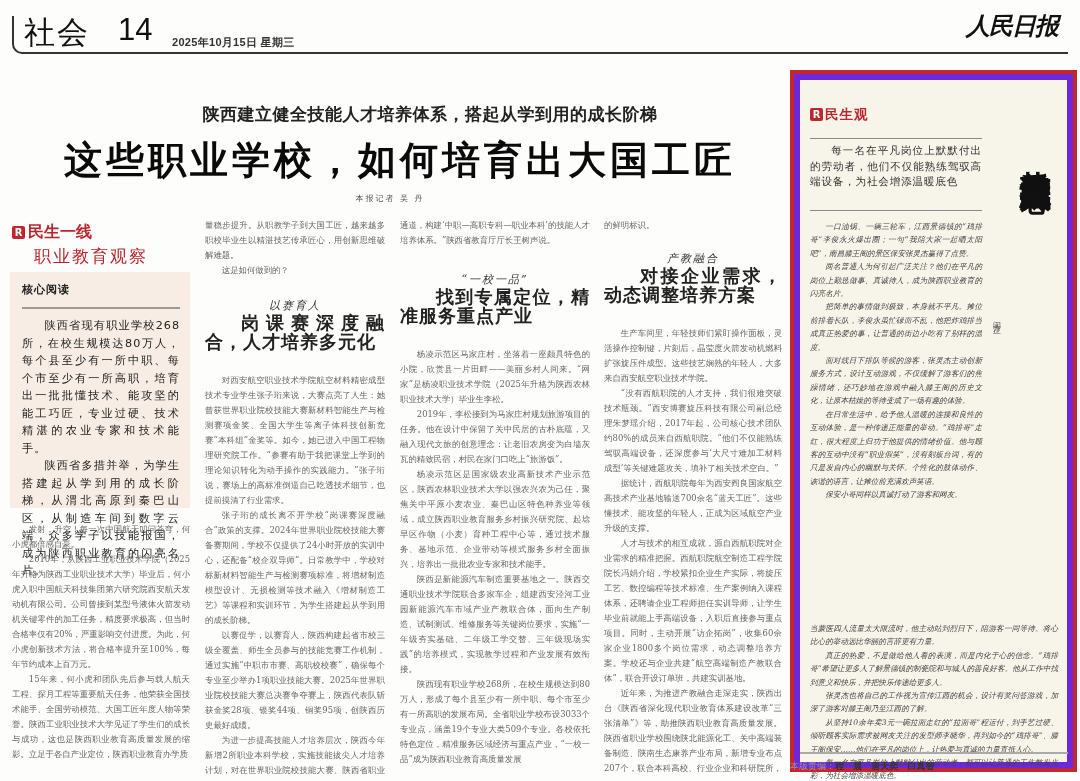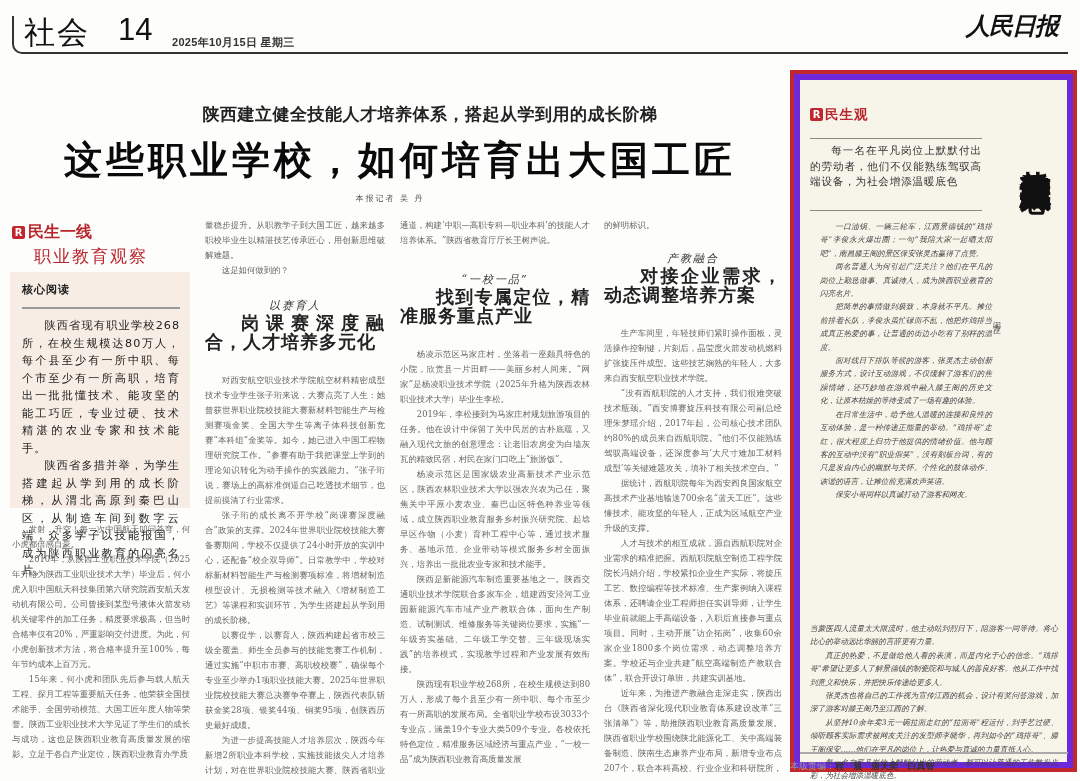--- a/index.html
+++ b/index.html
@@ -44,21 +44,21 @@
   .commentary .inner { position: relative; width: 100%; height: 100%; background: #f7f4ea; }
   .commentary .tag { position: absolute; left: 10px; top: 24px; }
   .commentary .tag .r-badge { display: inline-block; width: 13px; height: 13px; background: #c0262d; color: #fff; font-size: 10px; font-weight: bold; line-height: 13px; text-align: center; border-radius: 2px; vertical-align: middle; margin-right: 2px; font-family: "DejaVu Sans", sans-serif; }
   .commentary .tag .tag-label { font-family: "DejaVu Sans", sans-serif; font-size: 13.5px; font-weight: bold; color: #b8262d; vertical-align: middle; letter-spacing: 1px; }
   .commentary .rule1 { position: absolute; left: 10px; top: 58px; width: 172px; border-top: 1px solid #888; }
   .commentary .lead { position: absolute; left: 10px; top: 63px; width: 172px; font-family: "DejaVu Sans", sans-serif; font-size: 10.6px; line-height: 15.5px; color: #333; text-align: justify; letter-spacing: 0.8px; }
   .commentary .lead p { text-indent: 2em; }
   .commentary .rule2 { position: absolute; left: 10px; top: 130px; width: 172px; border-top: 1px solid #888; }
   .commentary .title-vert { position: absolute; left: 214px; top: 66px; width: 40px; font-family: "DejaVu Serif", serif; font-size: 31px; font-weight: bold; line-height: 36.5px; color: #111; text-align: center; writing-mode: vertical-rl; letter-spacing: 1px; }
   .commentary .author { position: absolute; left: 190px; top: 234px; writing-mode: vertical-rl; font-family: "DejaVu Serif", serif; font-size: 8px; color: #555; letter-spacing: 3px; }
-  .commentary .body-narrow { position: absolute; left: 20px; top: 140px; width: 172px; font-family: "DejaVu Serif", serif; font-style: italic; font-size: 7.6px; line-height: 13.4px; color: #444; text-align: justify; }
+  .commentary .body-narrow { position: absolute; left: 10px; top: 140px; width: 172px; font-family: "DejaVu Serif", serif; font-style: italic; font-size: 7.6px; line-height: 13.4px; color: #444; text-align: justify; }
   .commentary .body-narrow p, .commentary .body-wide p { text-indent: 2em; }
   .commentary .body-wide { position: absolute; left: 10px; top: 542px; width: 248px; font-family: "DejaVu Serif", serif; font-style: italic; font-size: 7.6px; line-height: 13.4px; color: #444; text-align: justify; }
 
   .footer-rule { position: absolute; left: 800px; top: 752px; width: 268px; border-top: 2px solid #aaa; }
   .editors { position: absolute; left: 790px; top: 760px; width: 290px; text-align: left; font-family: "DejaVu Sans", sans-serif; font-size: 9px; color: #333; }
   .editors .e-label { color: #999; }
   .editors .e-names { font-weight: bold; word-spacing: 6px; }
 </style>
 </head>
 <body>

